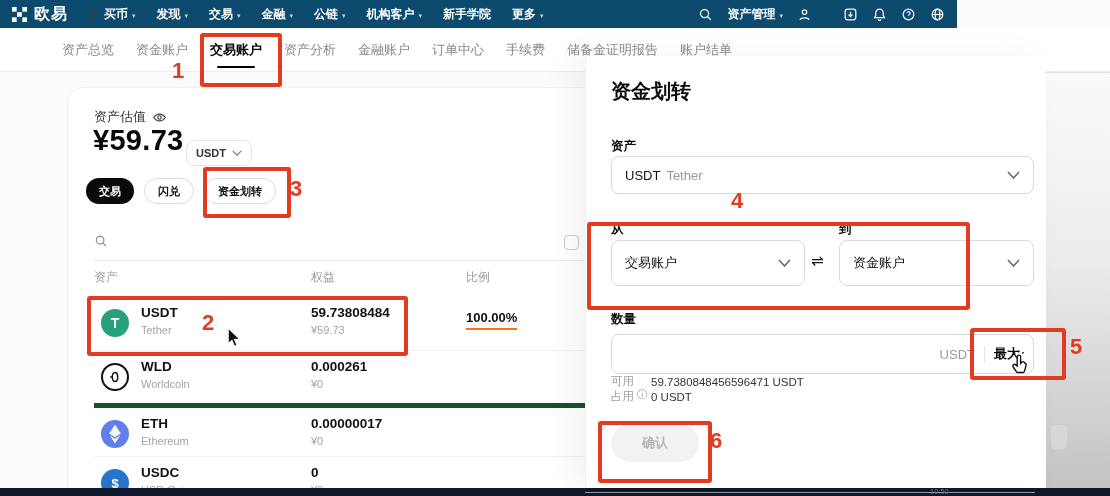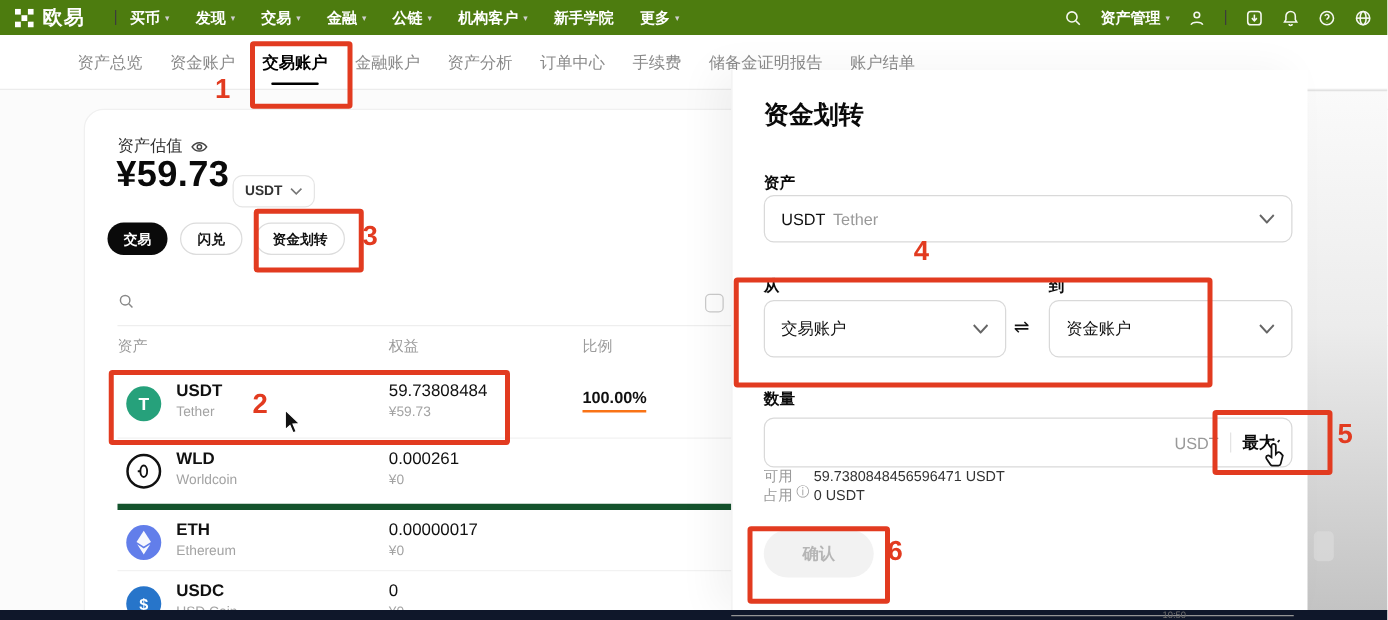--- a/index.html
+++ b/index.html
@@ -4,21 +4,21 @@
 <style>
   html,body{margin:0;padding:0}
   body{
     width:1110px;height:496px;position:relative;overflow:hidden;
     font-family:"Liberation Sans","DejaVu Sans",sans-serif;
     background:#fbfbfb;-webkit-font-smoothing:antialiased;
   }
   svg{display:block}
 
   
-  .topnav{position:absolute;left:0;top:0;width:1110px;height:28px;background:#4d7c0f;
+  .topnav{position:absolute;left:0;top:0;width:957px;height:28px;background:#0c4a6e;
     display:flex;align-items:center;padding:0 12px;box-sizing:border-box;color:#fff;z-index:9}
   .brand{display:flex;align-items:center;gap:7px;margin-right:13px}
   .brand-name{font-size:16px;font-weight:700;letter-spacing:1px}
   .mode-toggle{display:flex;align-items:center;border:1px solid #4a4a4a;background:#141414;
     border-radius:6px;padding:1px;height:20px;box-sizing:border-box}
   .mode{font-size:10.5px;font-weight:700;padding:2px 9px;border-radius:5px;color:#e8e8e8;white-space:nowrap;cursor:pointer}
   .mode.active{background:#fff;color:#111}
   .topnav-sep{width:1px;height:12px;background:#3c3c3c;margin:0 11px}
   .nav-items{display:flex;gap:21px;align-items:center}
   .nav-item{display:flex;align-items:center;gap:4px;font-size:12px;font-weight:700;white-space:nowrap;cursor:pointer}
@@ -63,21 +63,21 @@
   .coin{position:absolute;left:7px;top:12px;width:28px;height:28px;border-radius:50%;
     display:flex;align-items:center;justify-content:center;box-sizing:border-box}
   .coin .g{color:#fff;font-weight:800;font-size:14px;line-height:1}
   .coin.usdt{background:#26a17b}
   .coin.wld{background:#fff;border:2px solid #111}
   .coin.eth{background:#627eea}
   .coin.usdc{background:#2775ca}
   .coin.usdc .g{font-size:13px}
   .sym{position:absolute;left:47px;top:8px;font-size:13.5px;font-weight:700;color:#111}
   .cname{position:absolute;left:47px;top:27px;font-size:11px;color:#a3a3a3}
-  .eq{position:absolute;left:217px;top:8px;font-size:13.5px;font-weight:400;color:#111}
+  .eq{position:absolute;left:217px;top:8px;font-size:13.5px;font-weight:700;color:#111}
   .eqsub{position:absolute;left:217px;top:27px;font-size:11px;color:#a3a3a3}
   .ratio{position:absolute;left:372px;top:13px;font-size:13px;font-weight:600;color:#111;padding-bottom:3px}
   .ratio.main{border-bottom:2px solid #f97316}
 
   
   .drawer{position:absolute;left:585px;top:56px;width:460px;height:432px;background:#fff;
     border-left:1px solid #f0f0f0;box-shadow:-14px 0 30px rgba(0,0,0,.05);z-index:5}
   .d-title{position:absolute;left:25px;top:22px;font-size:20px;font-weight:800;color:#0a0a0a}
   .f-label{position:absolute;font-size:12.5px;font-weight:700;color:#0a0a0a}
   .lab-asset{left:25px;top:82px}
@@ -213,22 +213,22 @@
         <line x1="3.5" y1="12" x2="20.5" y2="12"></line>
         <ellipse cx="12" cy="12" rx="3.8" ry="8.5"></ellipse>
     </svg>
   </div>
 </header>
 
 <nav class="tabsbar">
   <div class="tab">资产总览</div>
   <div class="tab">资金账户</div>
   <div class="tab active">交易账户</div>
+  <div class="tab">资产分析</div>
   <div class="tab">金融账户</div>
-  <div class="tab">资产分析</div>
   <div class="tab">订单中心</div>
   <div class="tab">手续费</div>
   <div class="tab">储备金证明报告</div>
   <div class="tab">账户结单</div>
 </nav>
 
 <section class="card">
   <div class="est">
     <span>资产估值</span>
     <svg width="15" height="15" viewBox="0 0 18 18" fill="none" stroke="#444" stroke-width="1.4">

